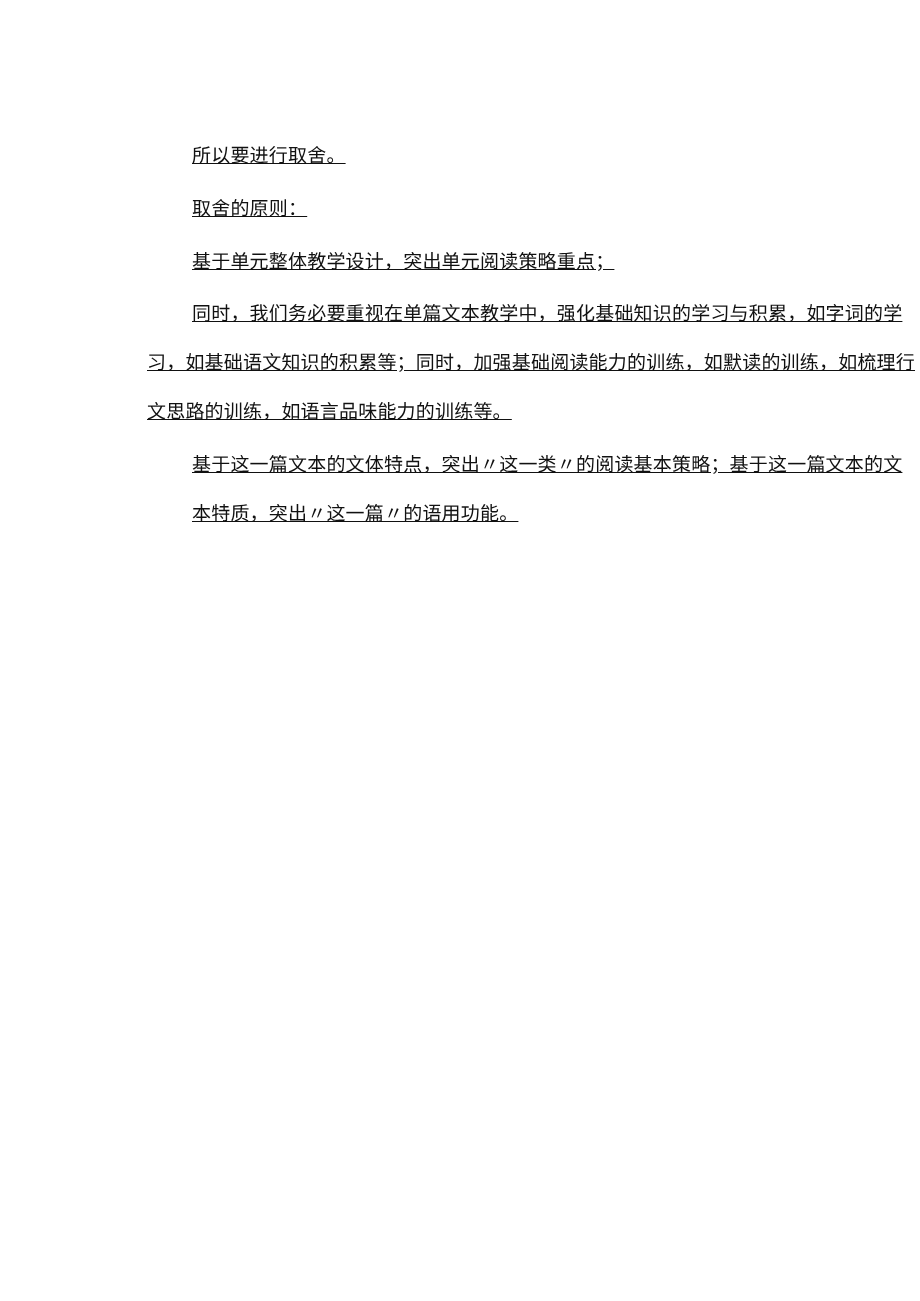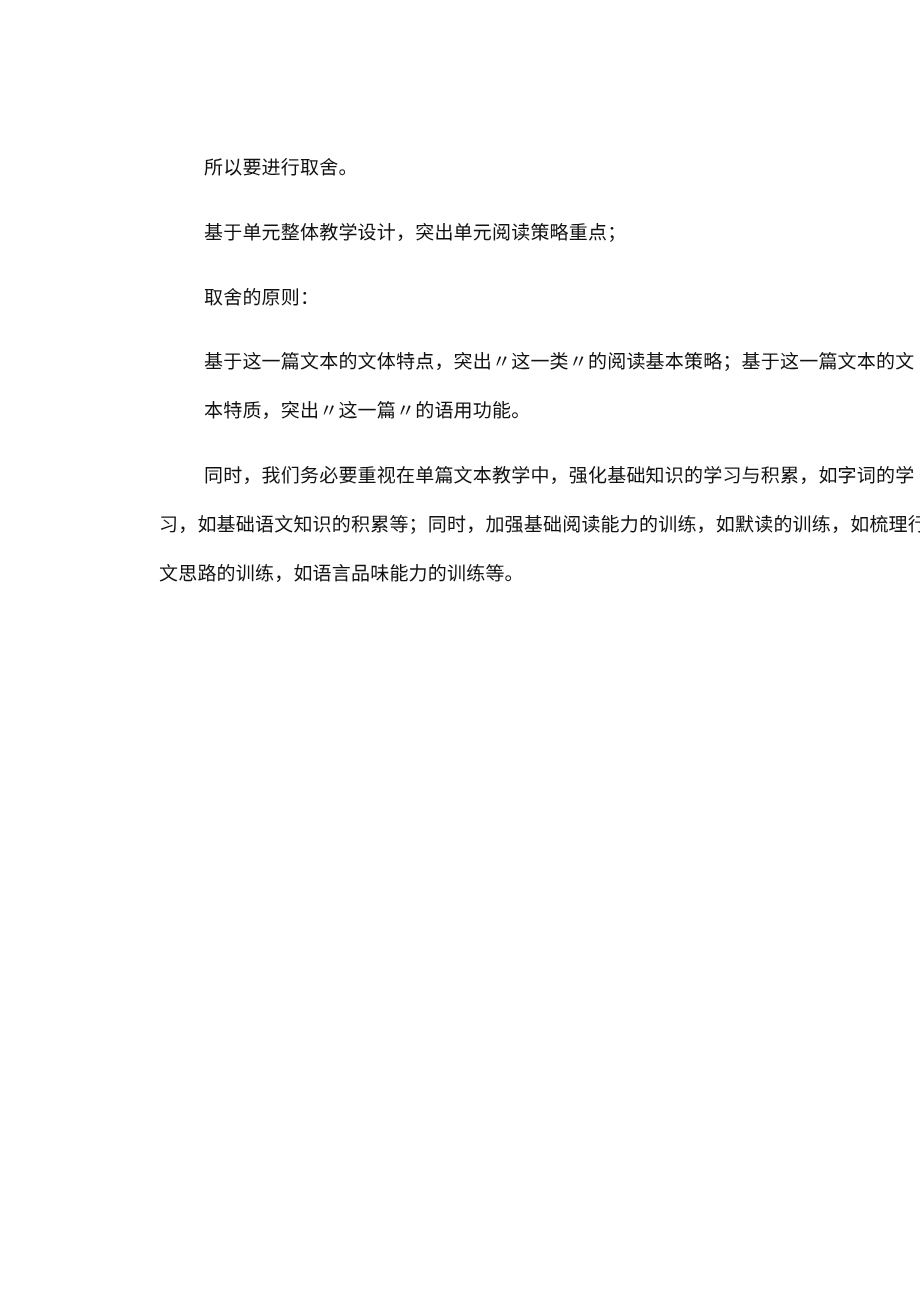--- a/index.html
+++ b/index.html
@@ -18,53 +18,54 @@
     width: 920px;
     height: 1301px;
     padding: 128px 10px 0 143px;
     background: #ffffff;
     color: #111111;
     font-size: 19px;
     line-height: 48.8px;
     letter-spacing: 0.2px;
   }
   .paragraph {
-    margin: 16px;
+    margin: 4px;
     padding: 0;
+    text-decoration: underline;
   }
   .text-line {
     display: block;
     white-space: nowrap;
   }
   .text-line.ind {
     padding-left: 45px; 
   }
 </style>
 </head>
 <body>
 
 <div class="doc-page">
 
   <p class="paragraph">
     <span class="text-line ind">所以要进行取舍。</span>
   </p>
 
   <p class="paragraph">
-    <span class="text-line ind">基于单元整体教学设计，突出单元阅读策略重点；</span>
-  </p>
-
-  <p class="paragraph">
     <span class="text-line ind">取舍的原则：</span>
   </p>
 
   <p class="paragraph">
-    <span class="text-line ind">基于这一篇文本的文体特点，突出〃这一类〃的阅读基本策略；基于这一篇文本的文</span>
-    <span class="text-line ind">本特质，突出〃这一篇〃的语用功能。</span>
+    <span class="text-line ind">基于单元整体教学设计，突出单元阅读策略重点；</span>
   </p>
 
   <p class="paragraph">
     <span class="text-line ind">同时，我们务必要重视在单篇文本教学中，强化基础知识的学习与积累，如字词的学</span>
     <span class="text-line">习，如基础语文知识的积累等；同时，加强基础阅读能力的训练，如默读的训练，如梳理行</span>
     <span class="text-line">文思路的训练，如语言品味能力的训练等。</span>
   </p>
 
+  <p class="paragraph">
+    <span class="text-line ind">基于这一篇文本的文体特点，突出〃这一类〃的阅读基本策略；基于这一篇文本的文</span>
+    <span class="text-line ind">本特质，突出〃这一篇〃的语用功能。</span>
+  </p>
+
 
 </div>
 
 </body></html>

